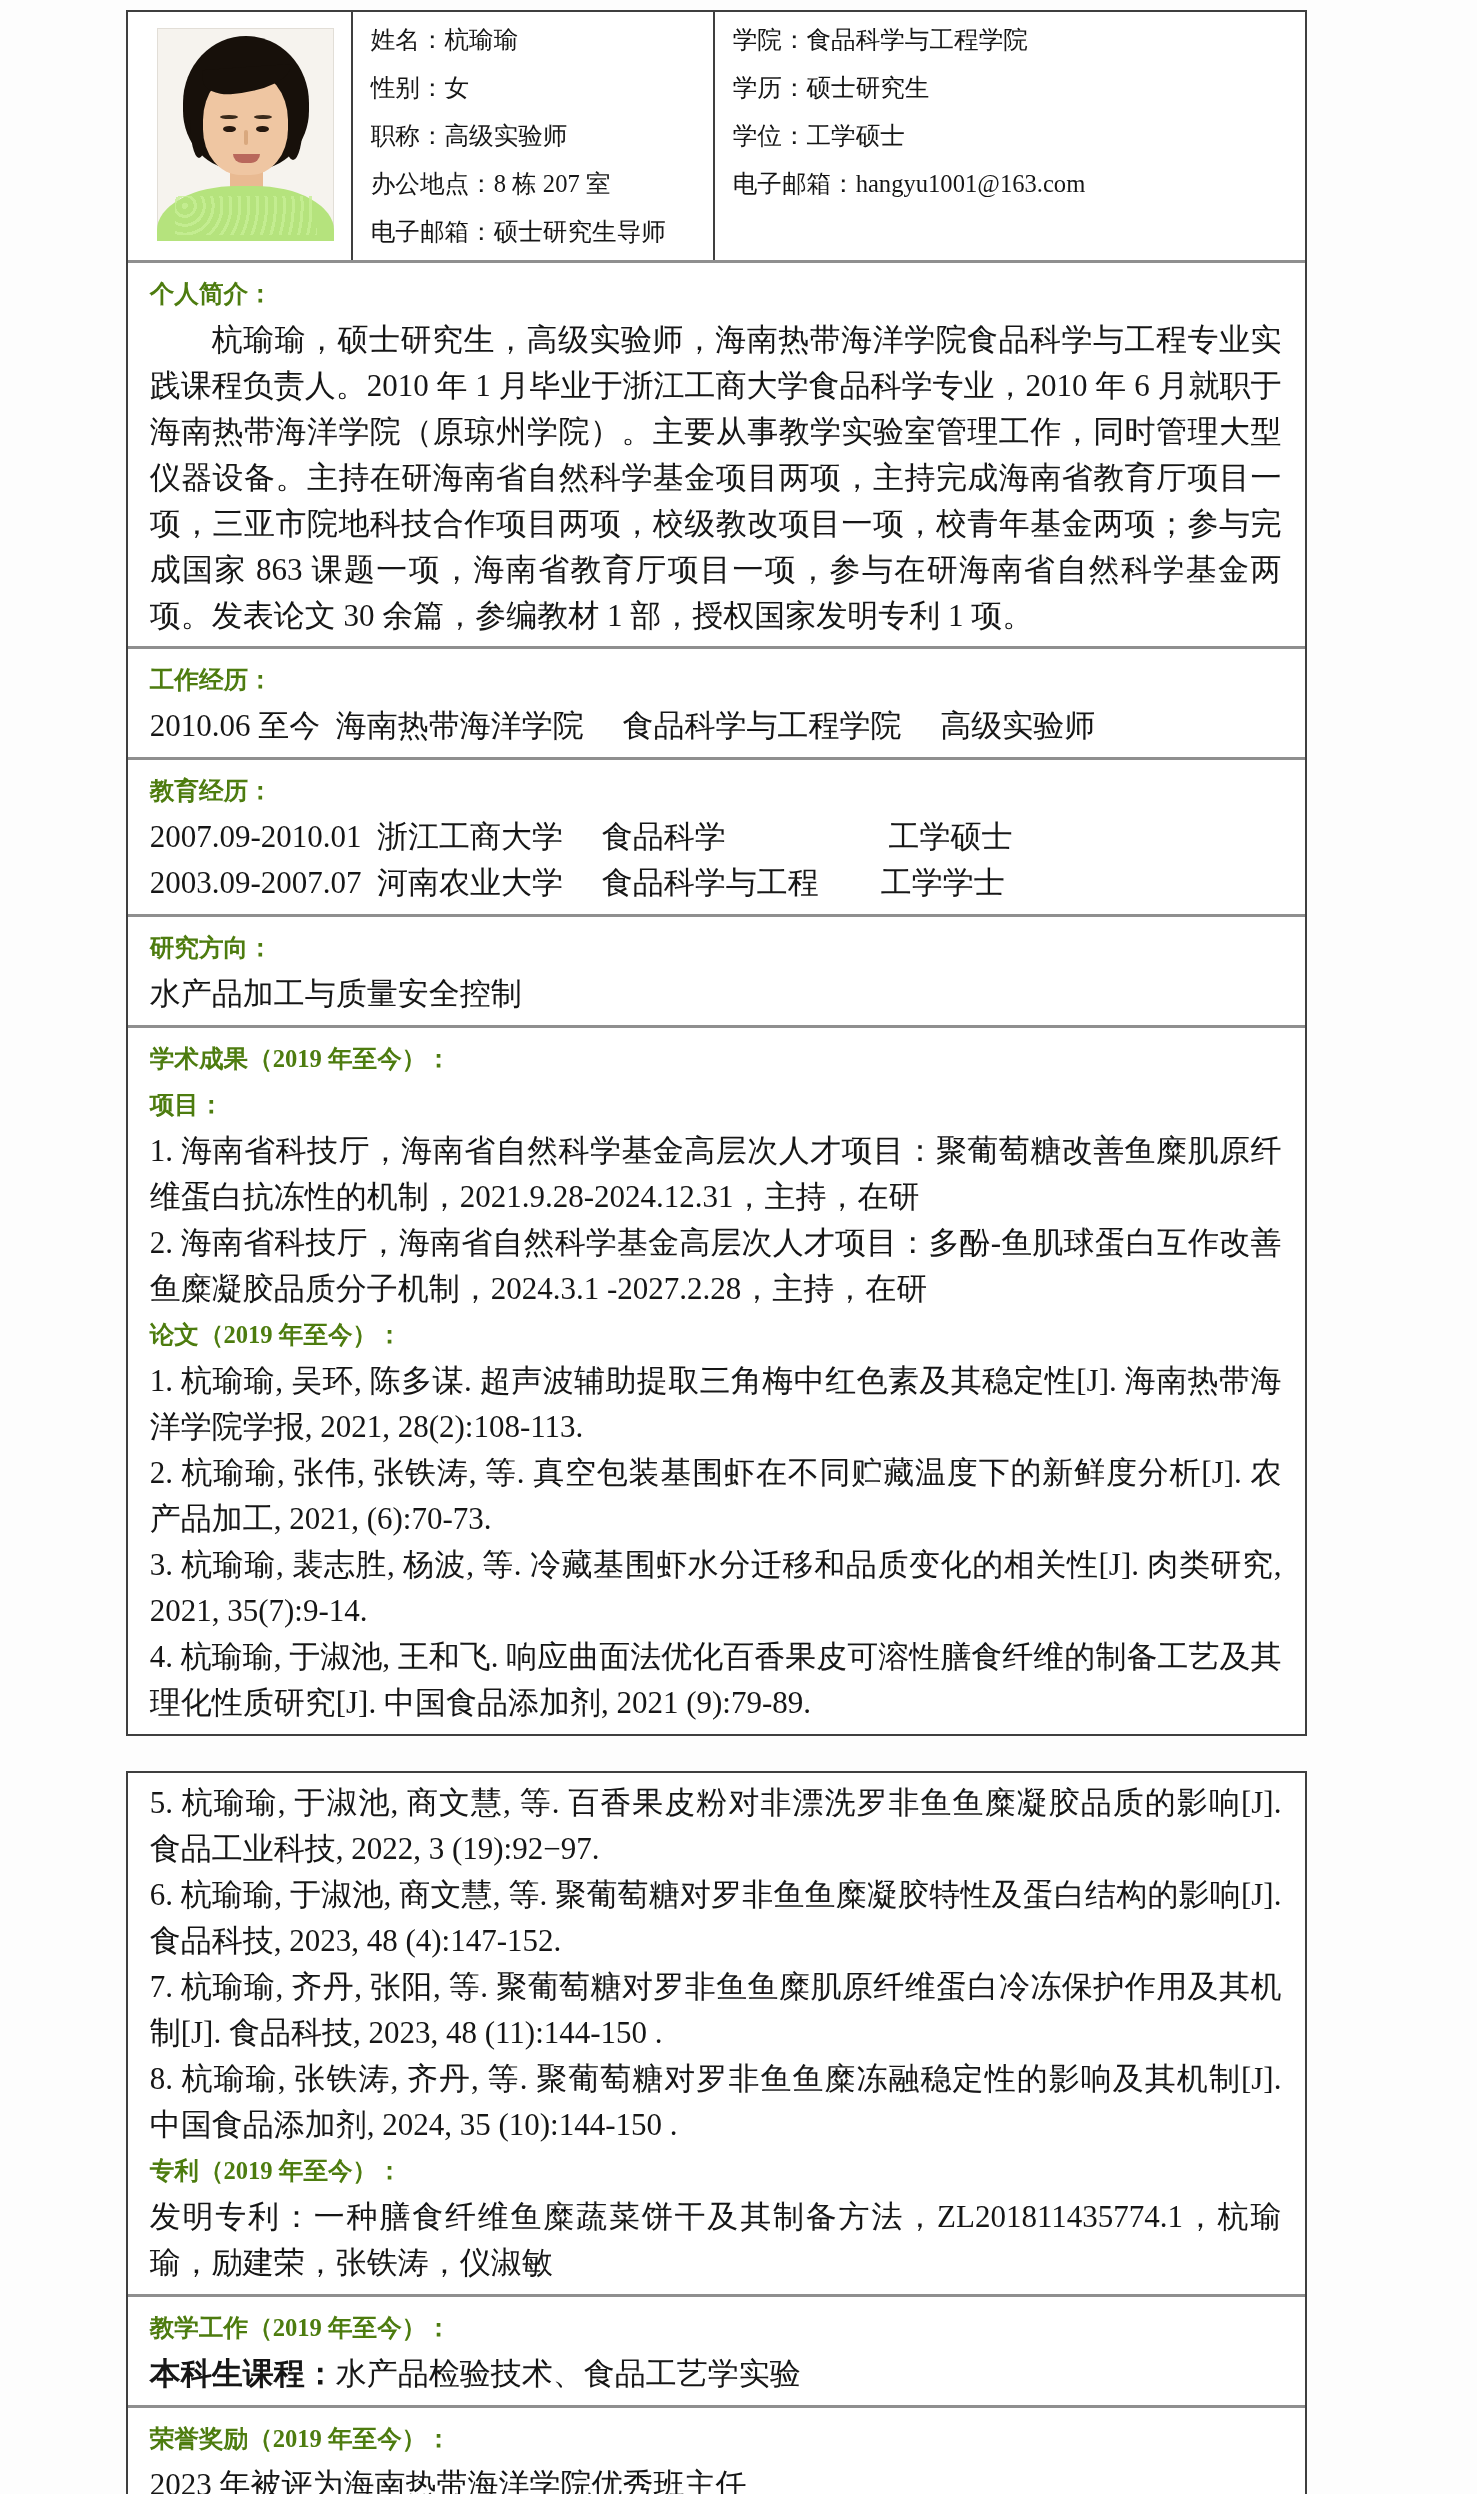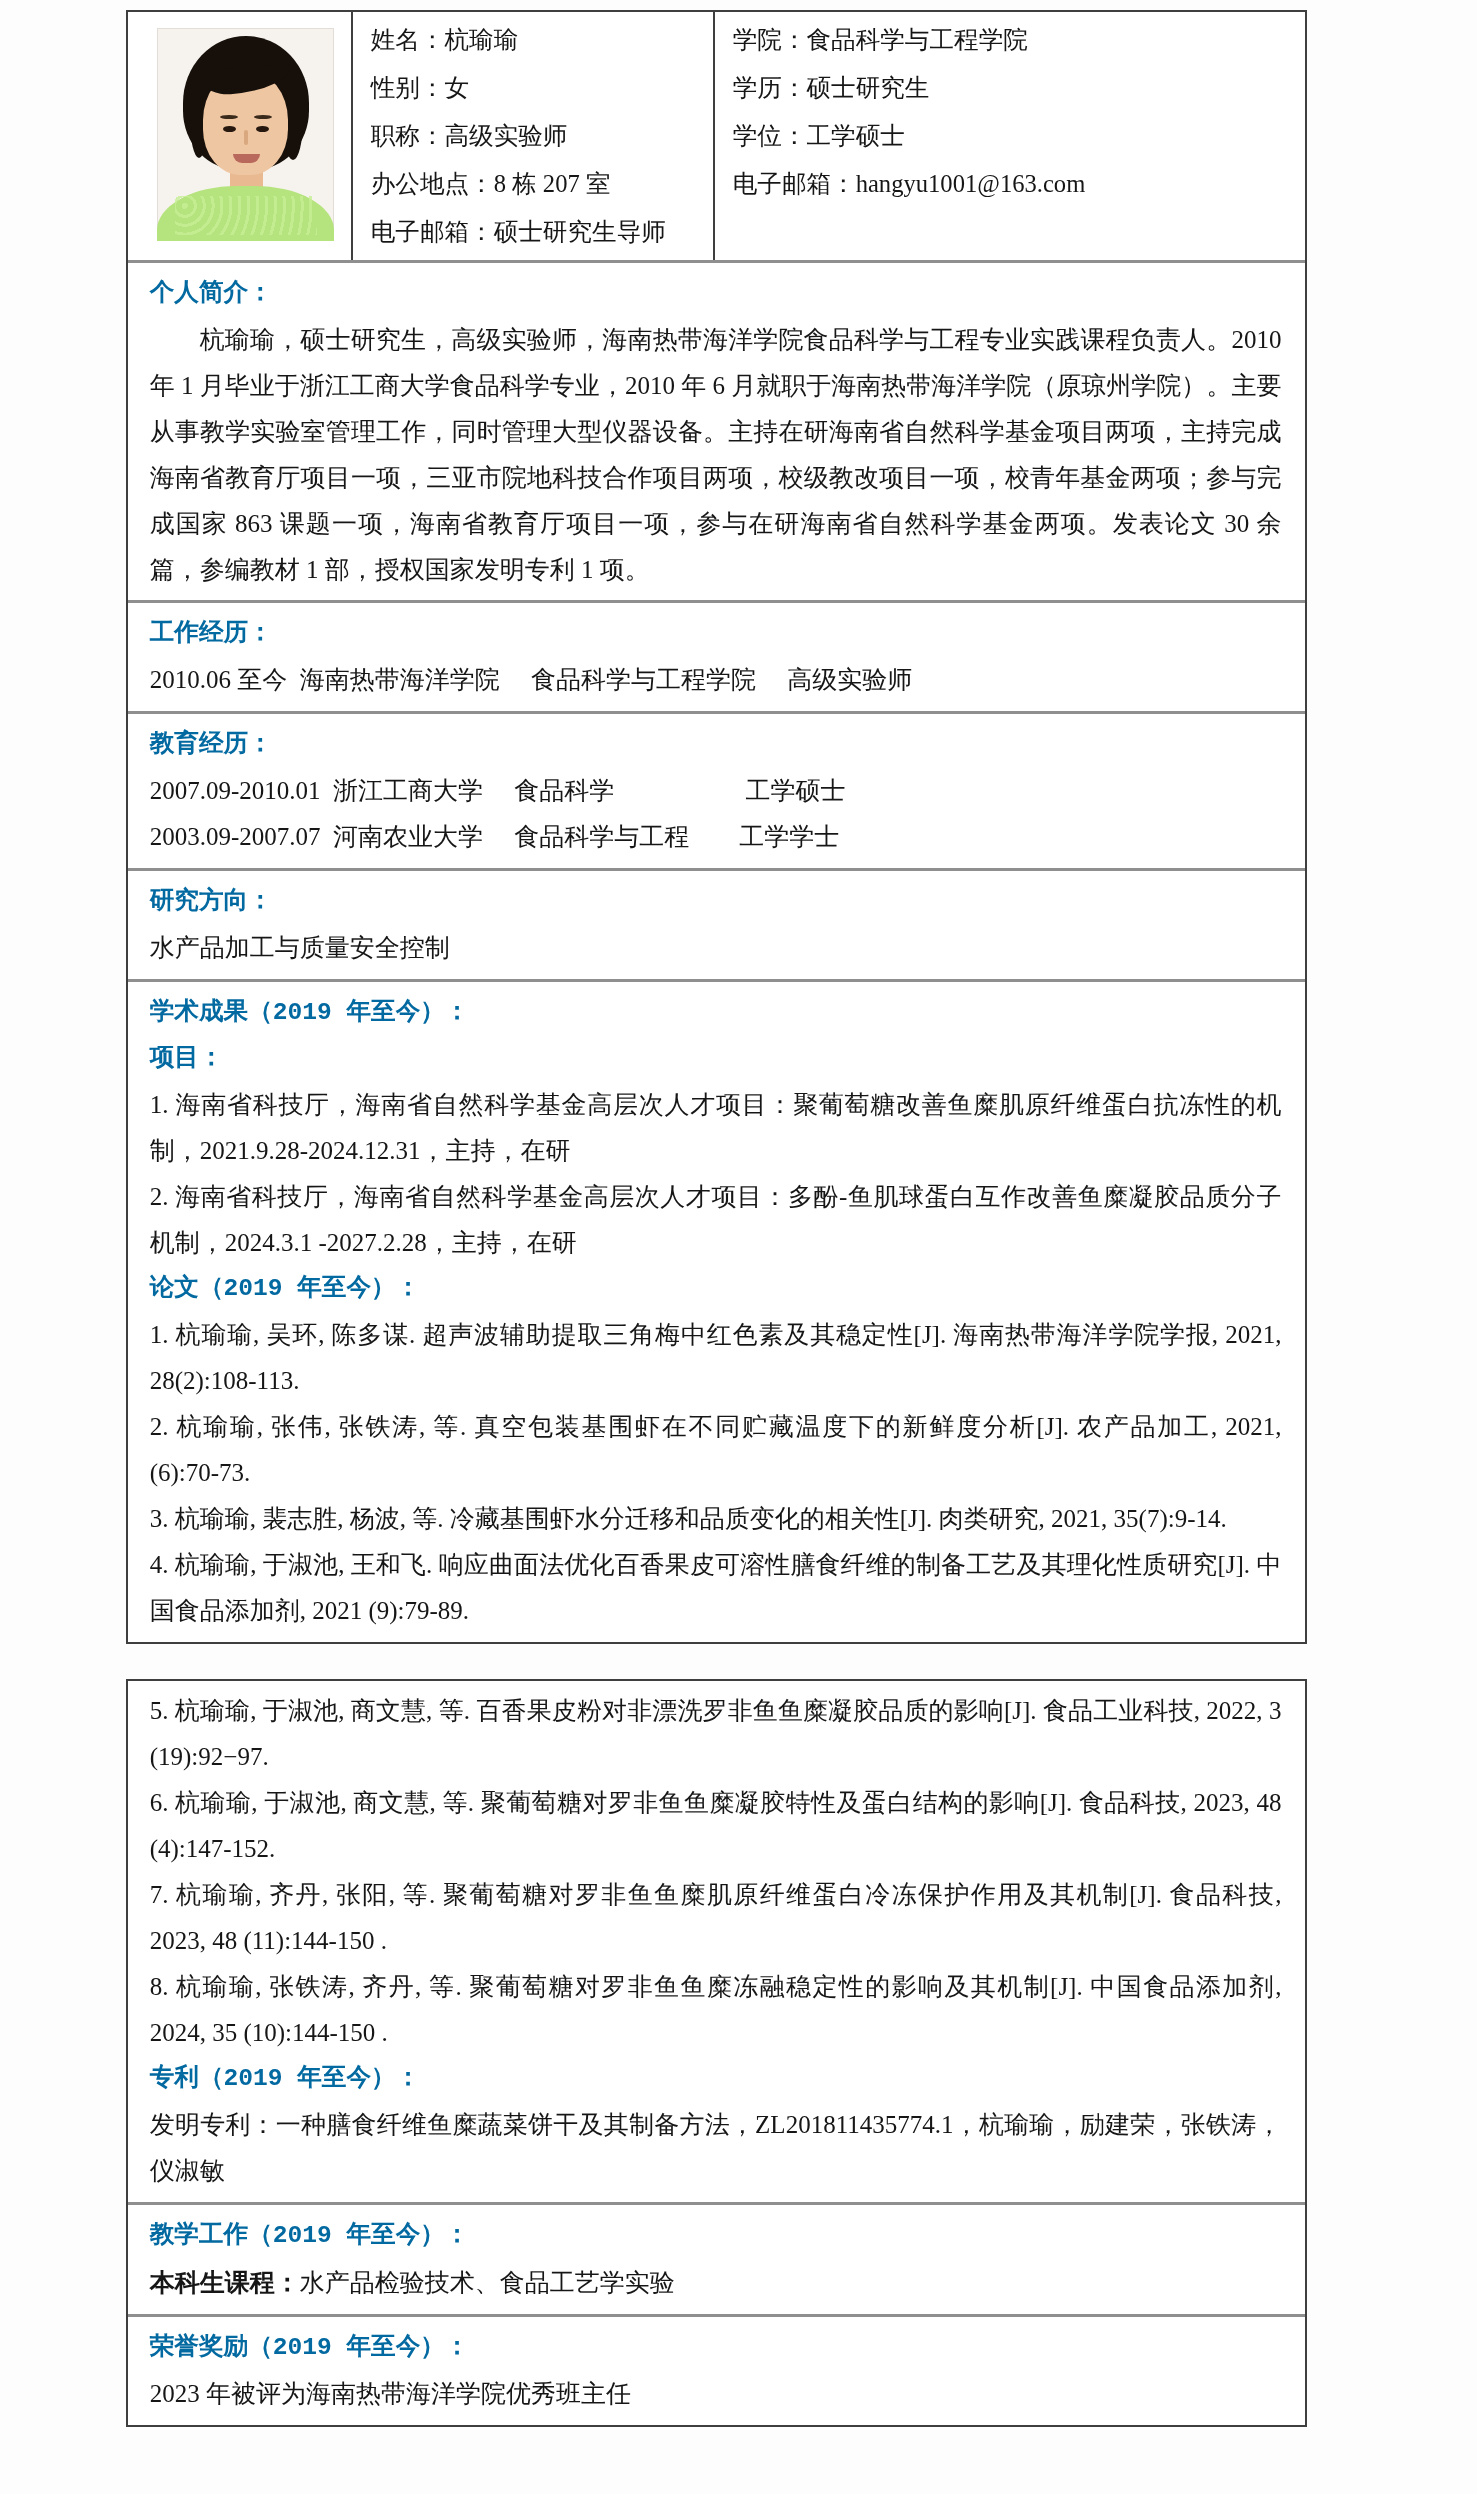--- a/index.html
+++ b/index.html
@@ -16,28 +16,28 @@
     box-sizing:border-box;
     border:2px solid #3f3f3f;
     background:#ffffff;
   }
   .block + .block { margin-top:35px; }
 
   .section { padding:7.9px 23.6px 7.9px 21.7px; }
   .section + .section { border-top:3.9px solid #8f8f8f; }
 
   .sec-heading {
-    font-family:Liberation Mono, monospace;
+    font-family:Liberation Serif, serif;
     font-weight:700;
     font-size:24.6px;
     line-height:46px;
-    color:#0369a1;
+    color:#4d7c0f;
   }
   .line, .para {
-    font-size:25px;
+    font-size:31px;
     line-height:46px;
   }
   .para { text-align:justify; }
   .para.indent { text-indent:2em; }
   .pre { white-space:pre-wrap; }
 
   .inline-heading {
     font-family:"Liberation Sans","DejaVu Sans",sans-serif;
     font-weight:700;
     text-align:right;

